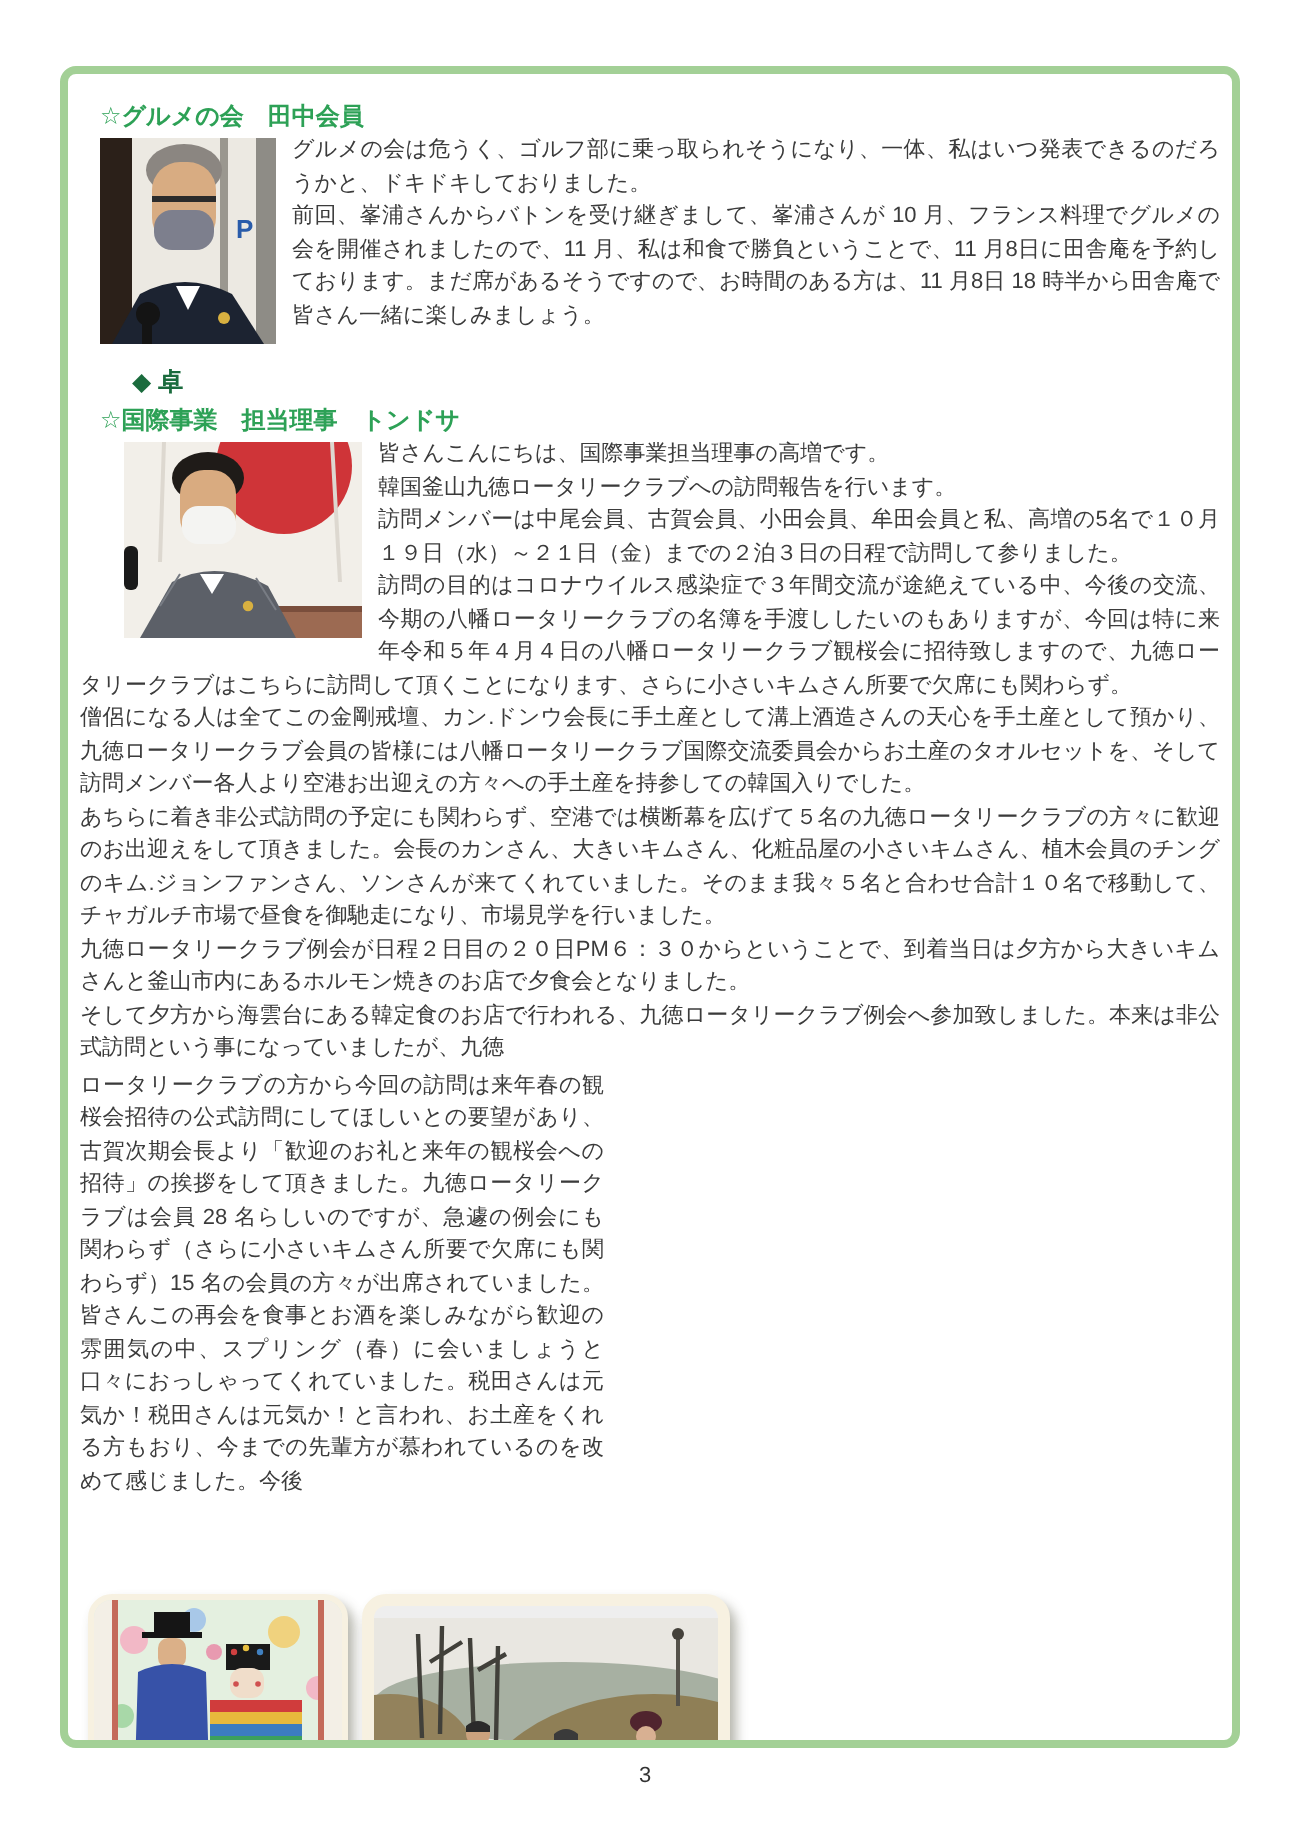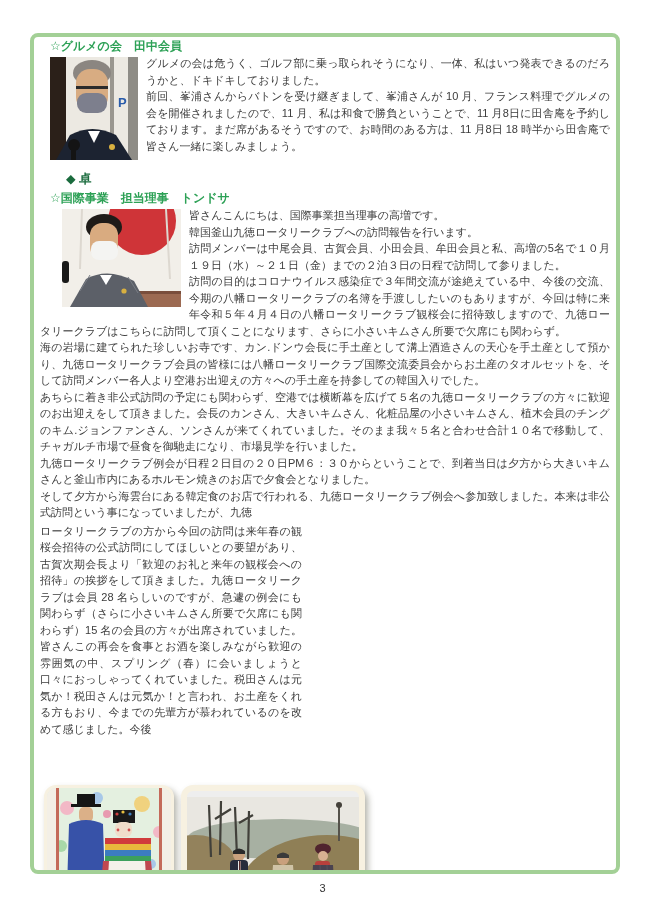--- a/index.html
+++ b/index.html
@@ -4,21 +4,21 @@
 <style>
   html,body{margin:0;padding:0;}
   body{
     width:645px;height:913px;background:#ffffff;position:relative;
     font-family:"Liberation Sans","DejaVu Sans",sans-serif;
     color:#3b3b3b;font-size:11px;line-height:16.5px;
   }
   .frame{
     position:absolute;left:30px;top:33px;width:590px;height:841px;
     box-sizing:border-box;border:4px solid #a3d096;border-radius:8px;
-    padding:1px 6px;overflow:hidden;background:#ffffff;
+    padding:13px 6px;overflow:hidden;background:#ffffff;
   }
   .green-title{color:#2da156;font-weight:bold;font-size:12px;line-height:17px;margin-left:10px;}
   .taku-row{display:flex;color:#1a6b3d;font-weight:bold;font-size:12.5px;line-height:18px;margin:8px 0 2px 26px;}
   .taku-row .marker{margin-right:56px;white-space:nowrap;}
   p.body{margin:0;text-align:justify;}
   .s1body::after,.s2body::after{content:"";display:block;clear:both;}
   .photo{overflow:hidden;background:#ddd;}
   .photo1{float:left;width:88px;height:103px;margin:2px 8px 2px 10px;}
   .photo2{float:left;width:119px;height:98px;margin:2px 8px 2px 22px;}
   .photo svg{display:block;width:100%;height:100%;}
@@ -88,21 +88,21 @@
         <path d="M18 82 L28 66 M66 68 L76 84" stroke="#787c84" stroke-width="1" fill="none"></path>
         <path d="M38 66 L44 76 L50 66 Z" fill="#ffffff"></path>
         <circle cx="62" cy="82" r="2.6" fill="#d8b040"></circle>
         <rect x="0" y="52" width="7" height="22" rx="3" fill="#1a1a1a"></rect>
       </svg>
     </div>
     <p class="body">皆さんこんにちは、国際事業担当理事の高増です。</p>
     <p class="body">韓国釜山九徳ロータリークラブへの訪問報告を行います。</p>
     <p class="body">訪問メンバーは中尾会員、古賀会員、小田会員、牟田会員と私、高増の5名で１０月１９日（水）～２１日（金）までの２泊３日の日程で訪問して参りました。</p>
     <p class="body">訪問の目的はコロナウイルス感染症で３年間交流が途絶えている中、今後の交流、今期の八幡ロータリークラブの名簿を手渡ししたいのもありますが、今回は特に来年令和５年４月４日の八幡ロータリークラブ観桜会に招待致しますので、九徳ロータリークラブはこちらに訪問して頂くことになります、さらに小さいキムさん所要で欠席にも関わらず。</p>
-    <p class="body">海の岩場に建てられた珍しいお寺です、カン.ドンウ会長に手土産として溝上酒造さんの天心を手土産として預かり、九徳ロータリークラブ会員の皆様には八幡ロータリークラブ国際交流委員会からお土産のタオルセットを、そして訪問メンバー各人より空港お出迎えの方々への手土産を持参しての韓国入りでした。</p>
+    <p class="body">僧侶になる人は全てこの金剛戒壇、カン.ドンウ会長に手土産として溝上酒造さんの天心を手土産として預かり、九徳ロータリークラブ会員の皆様には八幡ロータリークラブ国際交流委員会からお土産のタオルセットを、そして訪問メンバー各人より空港お出迎えの方々への手土産を持参しての韓国入りでした。</p>
     <p class="body">あちらに着き非公式訪問の予定にも関わらず、空港では横断幕を広げて５名の九徳ロータリークラブの方々に歓迎のお出迎えをして頂きました。会長のカンさん、大きいキムさん、化粧品屋の小さいキムさん、植木会員のチングのキム.ジョンファンさん、ソンさんが来てくれていました。そのまま我々５名と合わせ合計１０名で移動して、チャガルチ市場で昼食を御馳走になり、市場見学を行いました。</p>
     <p class="body">九徳ロータリークラブ例会が日程２日目の２０日PM６：３０からということで、到着当日は夕方から大きいキムさんと釜山市内にあるホルモン焼きのお店で夕食会となりました。</p>
   </div>
 
   <p class="body">そして夕方から海雲台にある韓定食のお店で行われる、九徳ロータリークラブ例会へ参加致しました。本来は非公式訪問という事になっていましたが、九徳</p>
 
   <div class="bottom">
     <div class="leftcol">ロータリークラブの方から今回の訪問は来年春の観桜会招待の公式訪問にしてほしいとの要望があり、古賀次期会長より「歓迎のお礼と来年の観桜会への招待」の挨拶をして頂きました。九徳ロータリークラブは会員 28 名らしいのですが、急遽の例会にも関わらず（さらに小さいキムさん所要で欠席にも関わらず）15 名の会員の方々が出席されていました。皆さんこの再会を食事とお酒を楽しみながら歓迎の雰囲気の中、スプリング（春）に会いましょうと口々におっしゃってくれていました。税田さんは元気か！税田さんは元気か！と言われ、お土産をくれる方もおり、今までの先輩方が慕われているのを改めて感じました。今後</div>
     <div class="rightcol">
       <div class="photorow">

